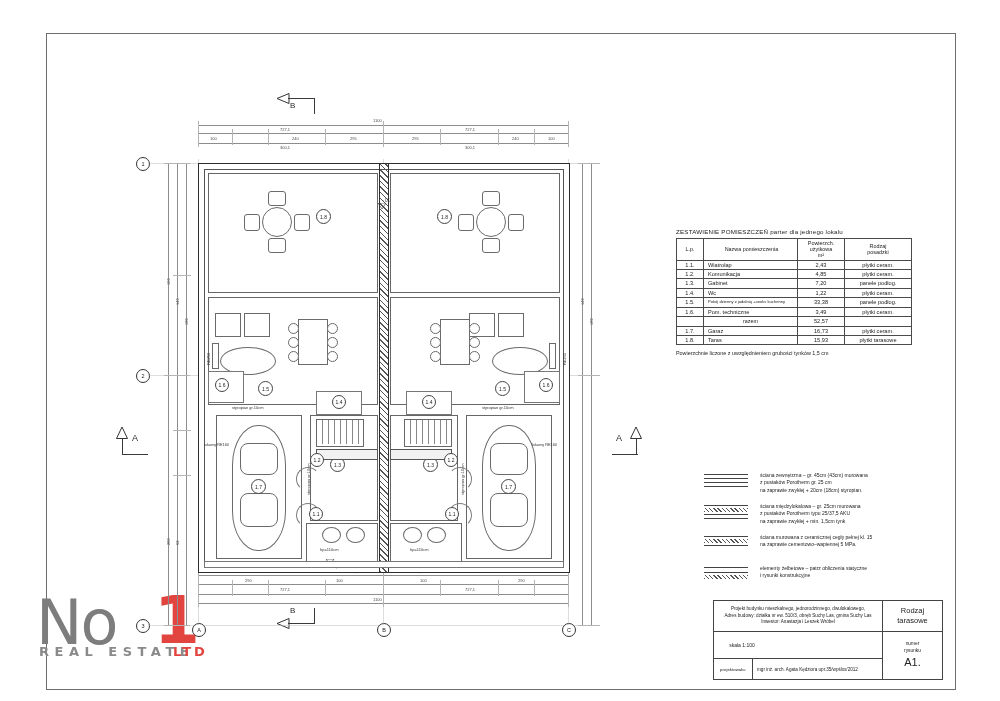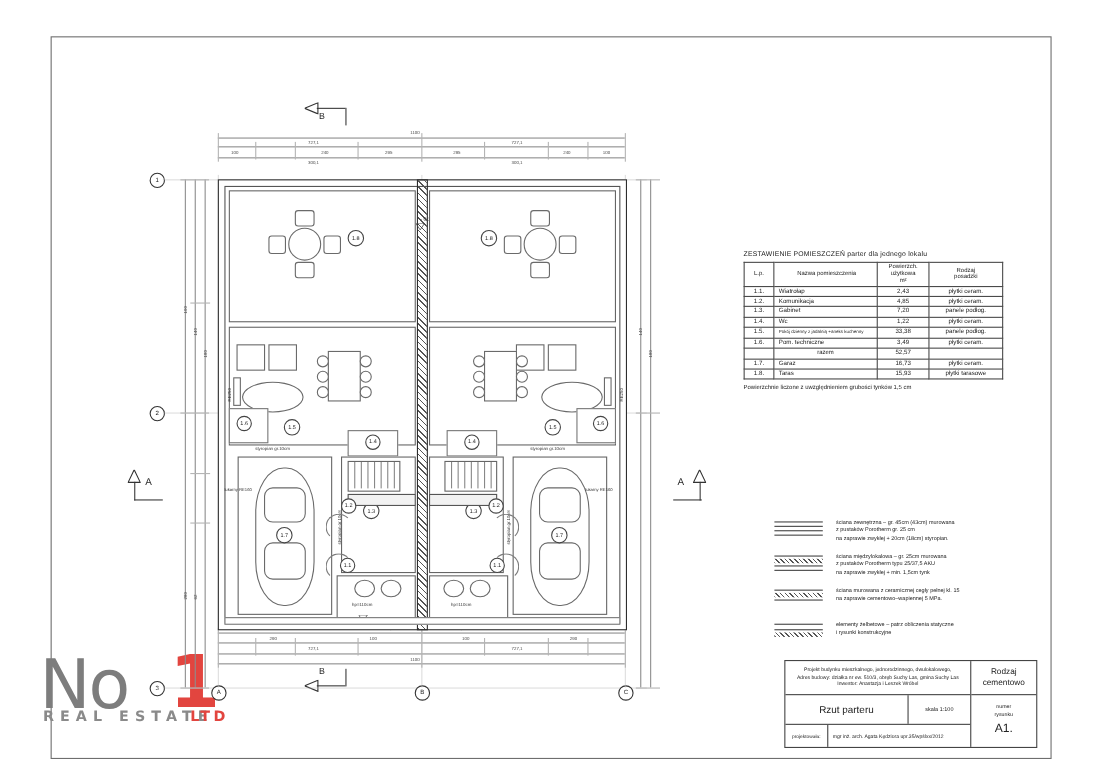--- a/index.html
+++ b/index.html
@@ -566,32 +566,31 @@
 </div>
 
 <div id="titleblock">
   <div id="tb-left">
     <div id="tb-r1">
       <div>Projekt budynku mieszkalnego, jednorodzinnego, dwulokalowego,</div>
       <div>Adres budowy: działka nr ew. 510/3, obręb Suchy Las, gmina Suchy Las</div>
       <div>Inwestor: Anastazja i Leszek Wróbel</div>
     </div>
     <div id="tb-r2">
-      <div class="nm">Rzut parteru</div>
       <div class="sc">skala 1:100</div>
     </div>
     <div id="tb-r3">
       <div class="k">projektowała:</div>
       <div class="v">mgr inż. arch. Agata Kędziora upr.35/wpślxx/2012</div>
     </div>
   </div>
   <div id="tb-right">
     <div id="tb-pb">
       <div>Rodzaj</div>
-      <div>cementowo</div>
+      <div>tarasowe</div>
     </div>
     <div id="tb-nr">
       <div class="k">numer</div>
       <div class="k">rysunku</div>
       <div class="v">A1.</div>
     </div>
   </div>
 </div>
 
 </body></html>

